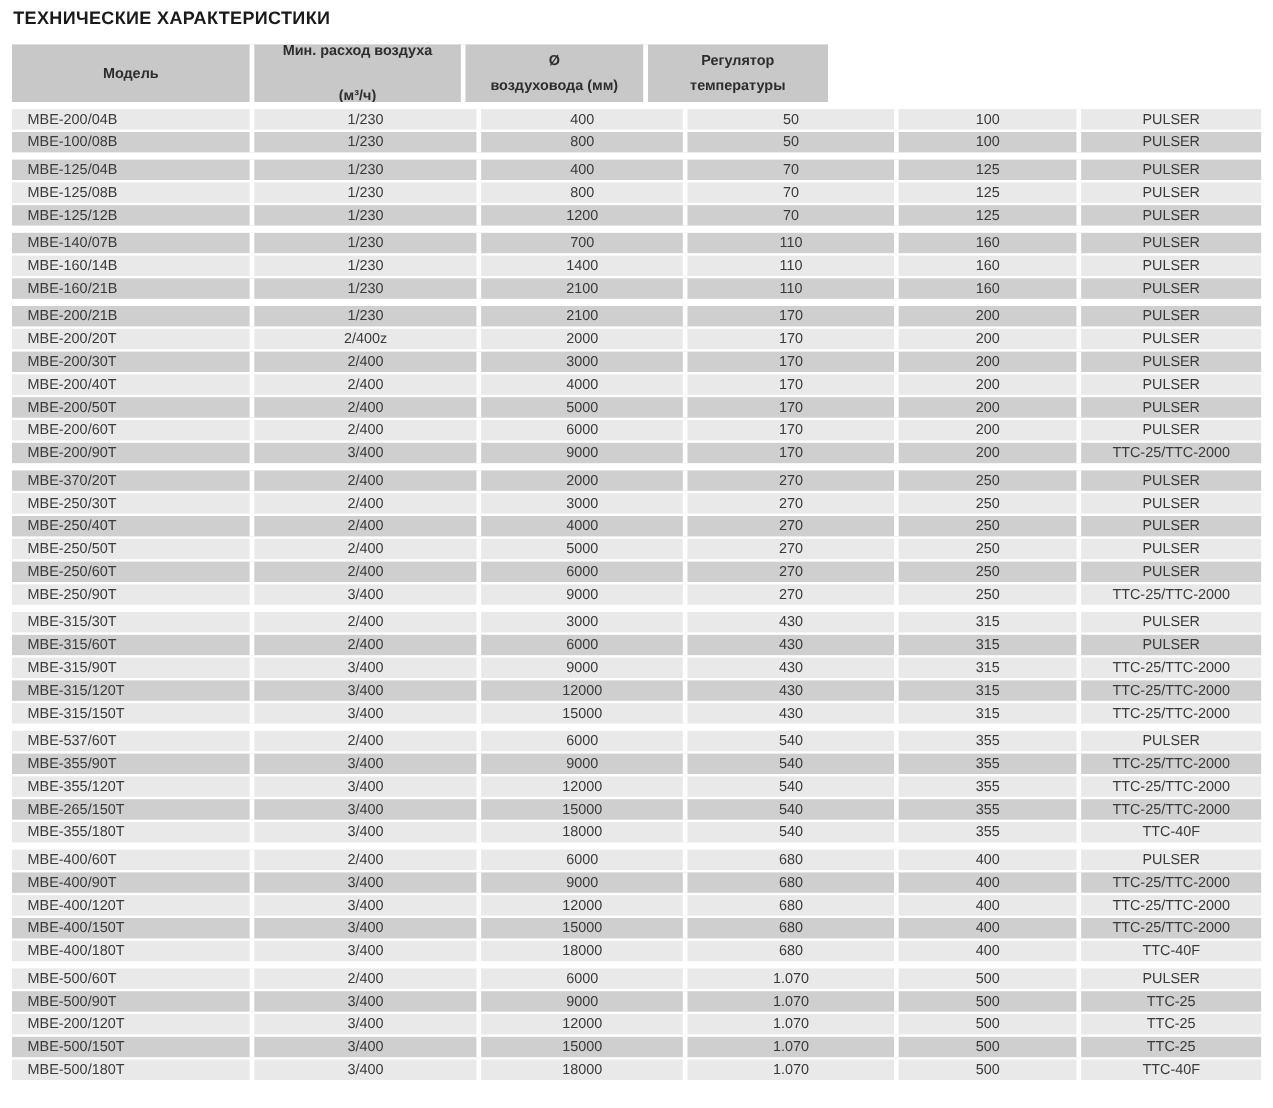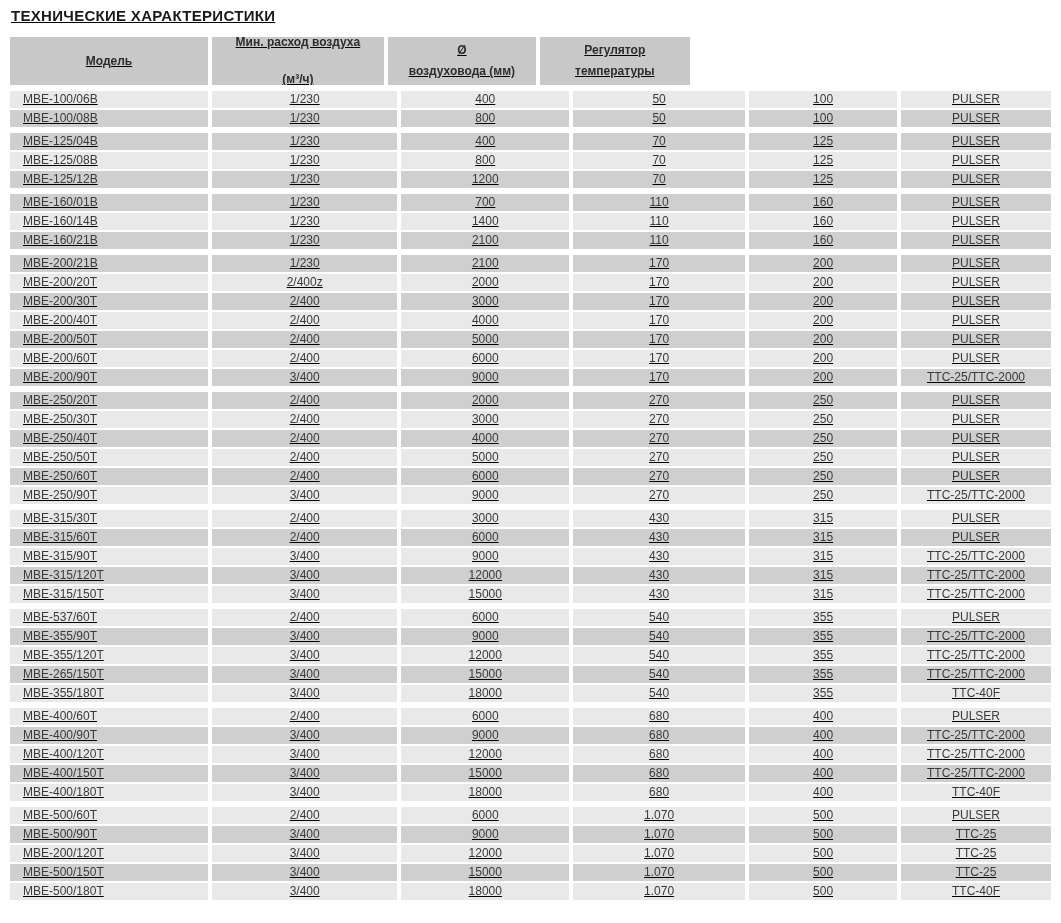--- a/index.html
+++ b/index.html
@@ -9,21 +9,21 @@
     --text:#3a3a3a;
     --title-text:#1a1a1a;
   }
   *{box-sizing:border-box;margin:0;padding:0;}
   html,body{background:#ffffff;}
   body{
     width:1061px;height:923px;
     font-family:"Liberation Sans","DejaVu Sans",sans-serif;
     overflow:hidden;
   }
-  .page{padding:5px 10px 0 10px;text-decoration:underline;}
+  .page{padding:5px 10px 0 10px;}
   .page-title{
     font-size:15px;font-weight:bold;color:var(--title-text);
     letter-spacing:.3px;margin:2px 0 13px 1px;
   }
   .spec-table{width:1041px;}
   .trow{display:flex;width:100%;}
   .cell{
     flex:0 0 auto;color:var(--text);font-size:12px;
     text-align:center;overflow:hidden;white-space:nowrap;
   }
@@ -74,21 +74,21 @@
       </div>
       <div class="cell c5">
         <span class="hline">Регулятор</span>
         <span class="hline">температуры</span>
       </div>
     </div>
 
     <div class="tbody">
         <div class="group">
           <div class="trow data-row light">
-    <div class="cell c0">MBE-100/06B</div>
+    <div class="cell c0">MBE-200/04B</div>
     <div class="cell c1">1/230</div>
     <div class="cell c2">400</div>
     <div class="cell c3">50</div>
     <div class="cell c4">100</div>
     <div class="cell c5">PULSER</div>
   </div>
           <div class="trow data-row dark">
     <div class="cell c0">MBE-100/08B</div>
     <div class="cell c1">1/230</div>
     <div class="cell c2">800</div>
@@ -118,21 +118,21 @@
     <div class="cell c0">MBE-125/12B</div>
     <div class="cell c1">1/230</div>
     <div class="cell c2">1200</div>
     <div class="cell c3">70</div>
     <div class="cell c4">125</div>
     <div class="cell c5">PULSER</div>
   </div>
         </div>
         <div class="group">
           <div class="trow data-row dark">
-    <div class="cell c0">MBE-160/01B</div>
+    <div class="cell c0">MBE-140/07B</div>
     <div class="cell c1">1/230</div>
     <div class="cell c2">700</div>
     <div class="cell c3">110</div>
     <div class="cell c4">160</div>
     <div class="cell c5">PULSER</div>
   </div>
           <div class="trow data-row light">
     <div class="cell c0">MBE-160/14B</div>
     <div class="cell c1">1/230</div>
     <div class="cell c2">1400</div>
@@ -202,21 +202,21 @@
     <div class="cell c0">MBE-200/90T</div>
     <div class="cell c1">3/400</div>
     <div class="cell c2">9000</div>
     <div class="cell c3">170</div>
     <div class="cell c4">200</div>
     <div class="cell c5">TTC-25/TTC-2000</div>
   </div>
         </div>
         <div class="group">
           <div class="trow data-row dark">
-    <div class="cell c0">MBE-250/20T</div>
+    <div class="cell c0">MBE-370/20T</div>
     <div class="cell c1">2/400</div>
     <div class="cell c2">2000</div>
     <div class="cell c3">270</div>
     <div class="cell c4">250</div>
     <div class="cell c5">PULSER</div>
   </div>
           <div class="trow data-row light">
     <div class="cell c0">MBE-250/30T</div>
     <div class="cell c1">2/400</div>
     <div class="cell c2">3000</div>

